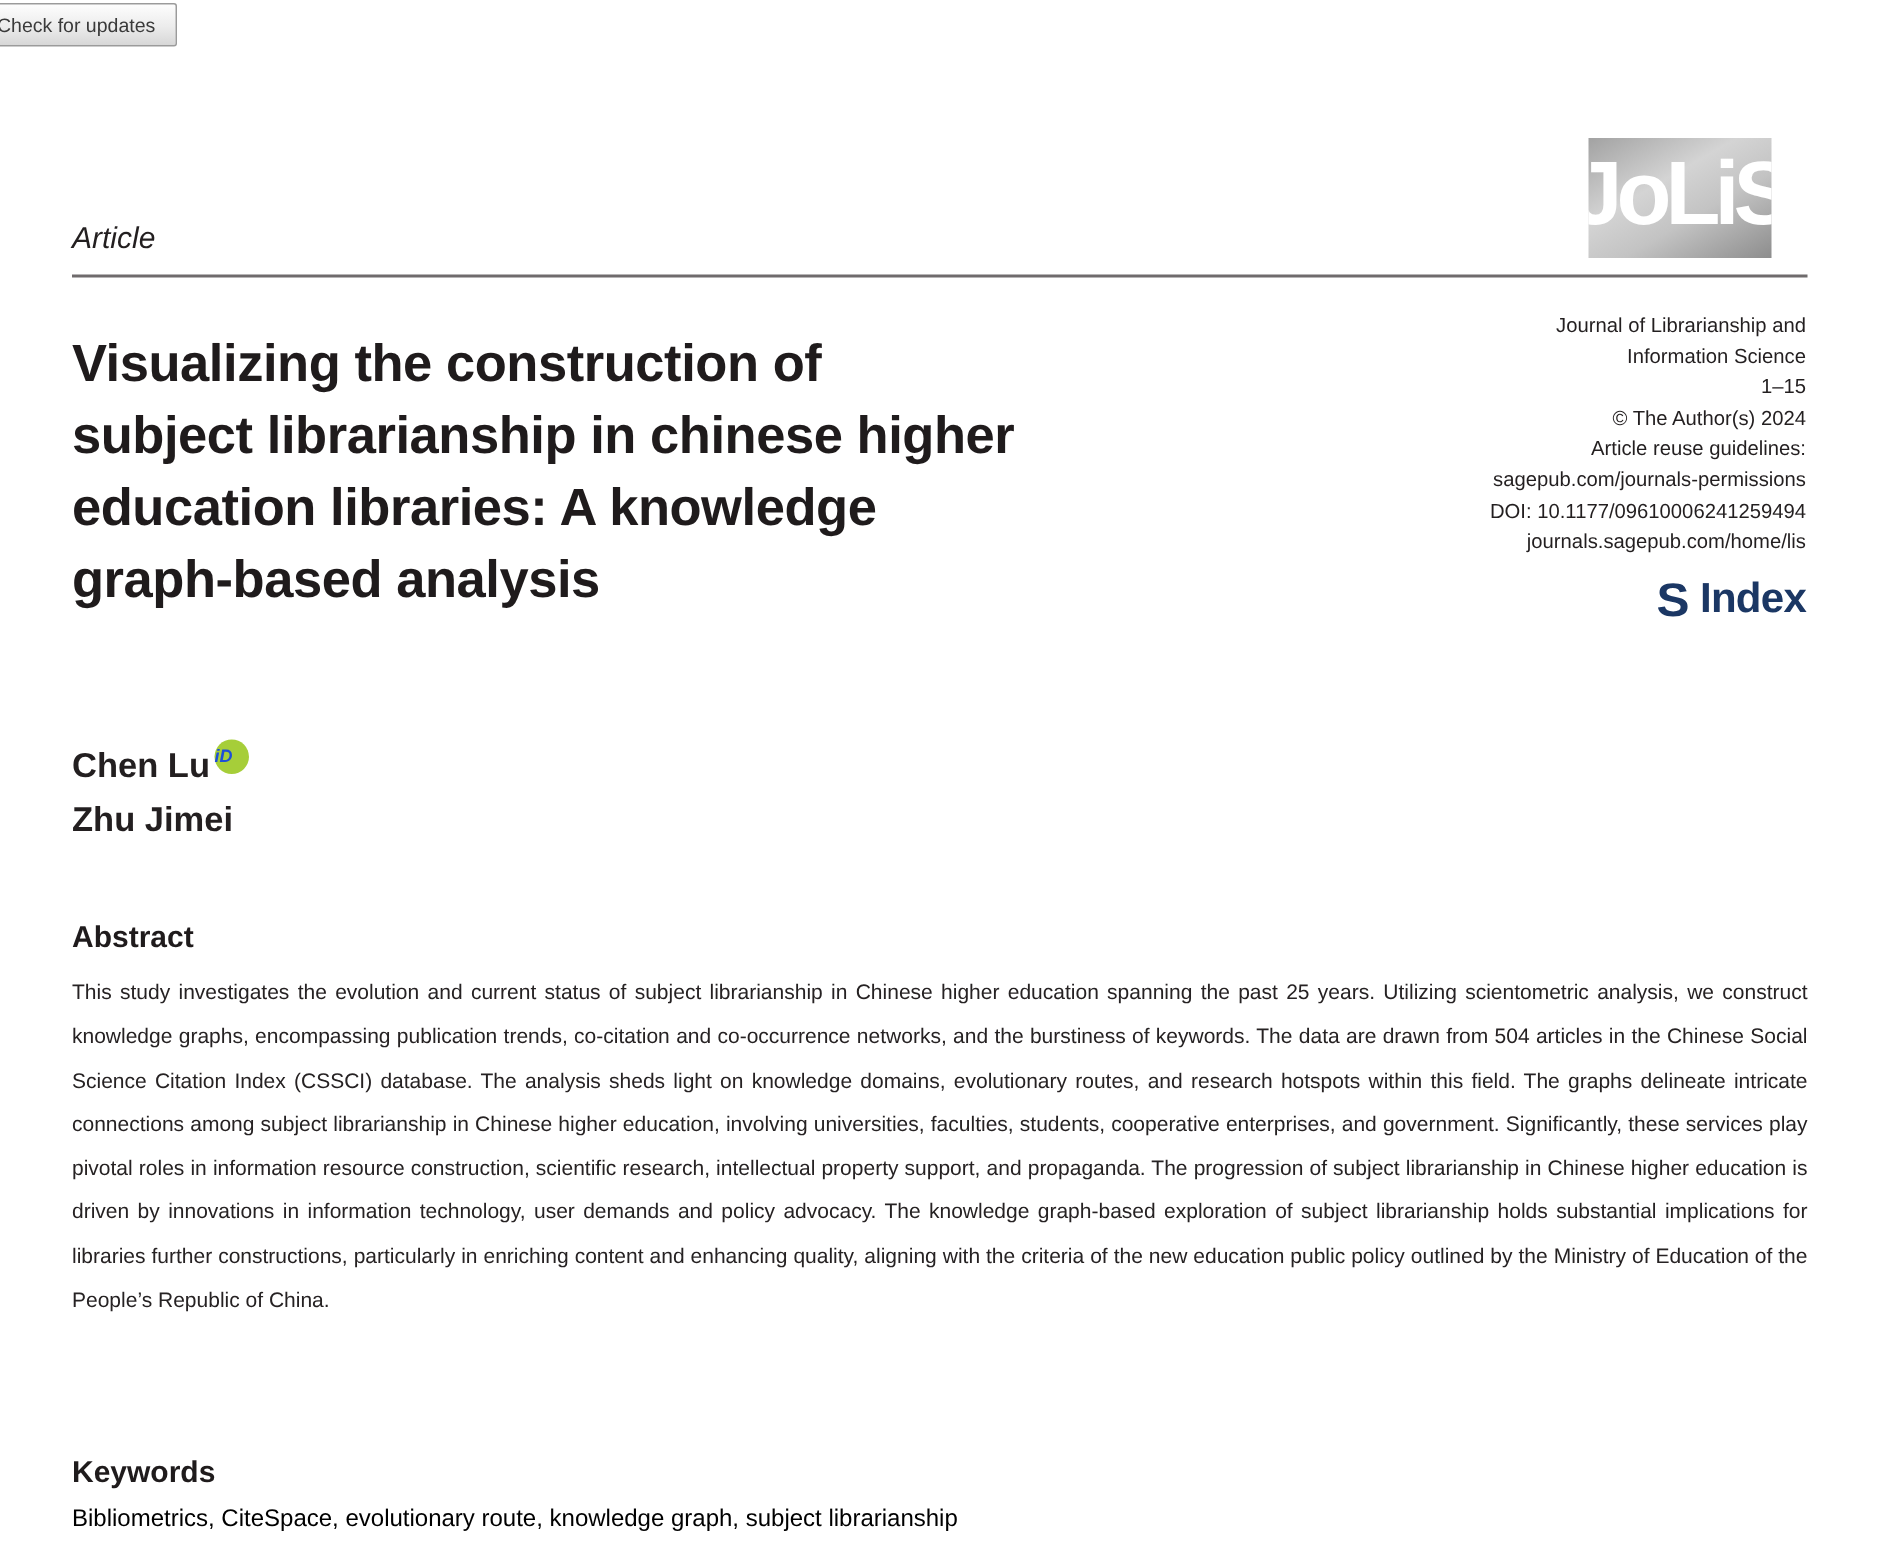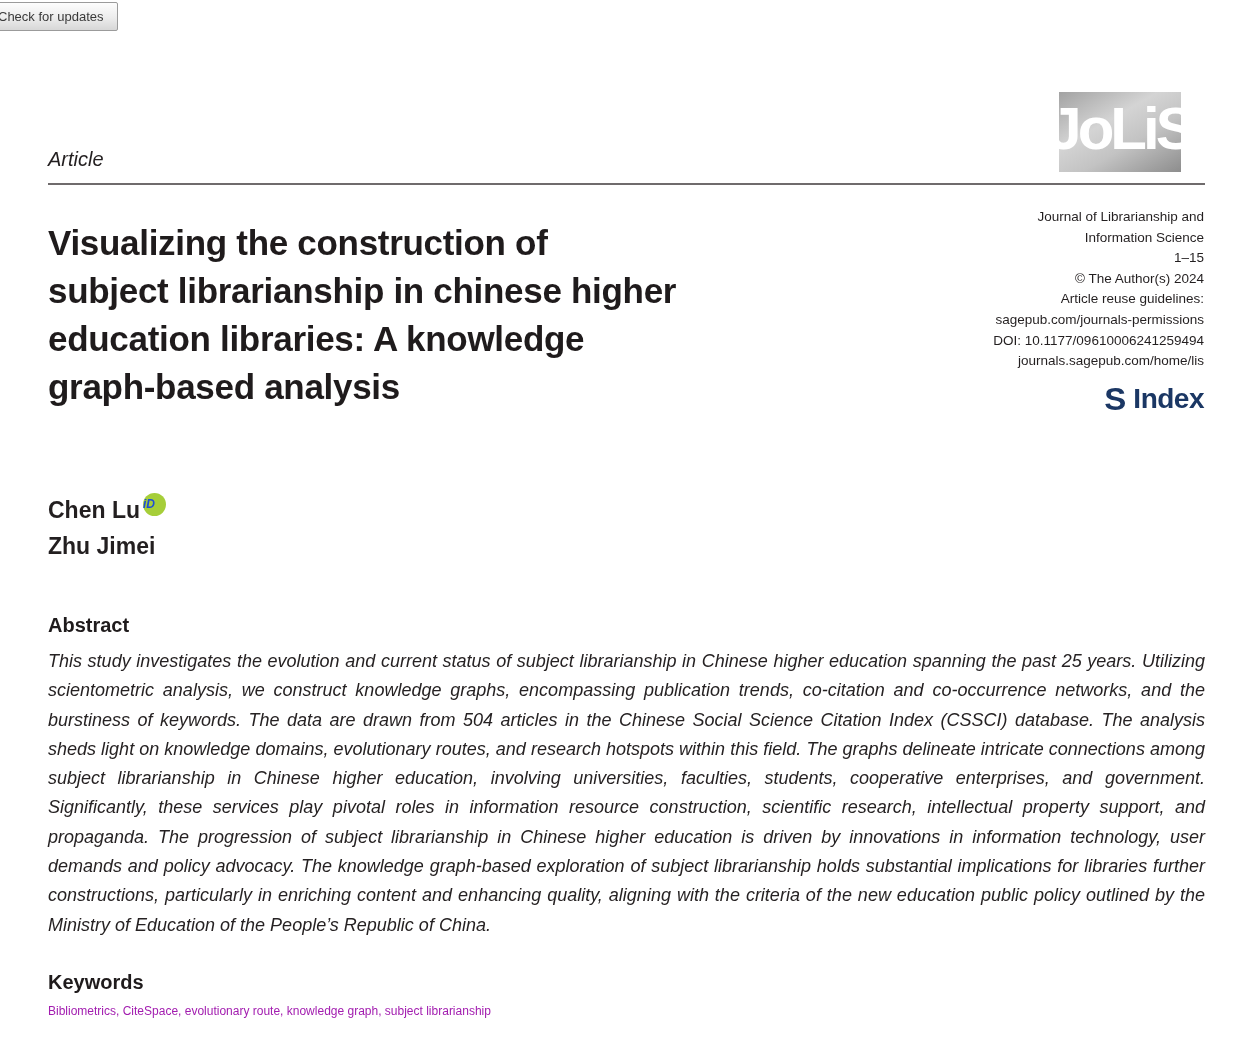--- a/index.html
+++ b/index.html
@@ -154,42 +154,41 @@
     top: 614px;
     font-size: 20px;
     font-weight: bold;
     color: #1f1b1c;
   }
   .abstract-text {
     position: absolute;
     left: 48px;
     top: 647px;
     width: 1157px;
-    font-size: 18px;
+    font-size: 14px;
     line-height: 29.3px;
     text-align: justify;
     color: #262223;
-    font-style: italic;
   }
 
   .keywords-heading {
     position: absolute;
     left: 48px;
     top: 971px;
     font-size: 20px;
     font-weight: bold;
     color: #1f1b1c;
   }
   .keywords-text {
     position: absolute;
     left: 48px;
     top: 1004px;
     width: 1157px;
-    font-size: 12px;
-    color: #a21caf;
+    font-size: 16px;
+    color: #000000;
   }
 </style>
 </head>
 <body>
 
 <div class="page">
 
   <button class="check-updates">Check for updates</button>
 
   <div class="jolis-logo">

